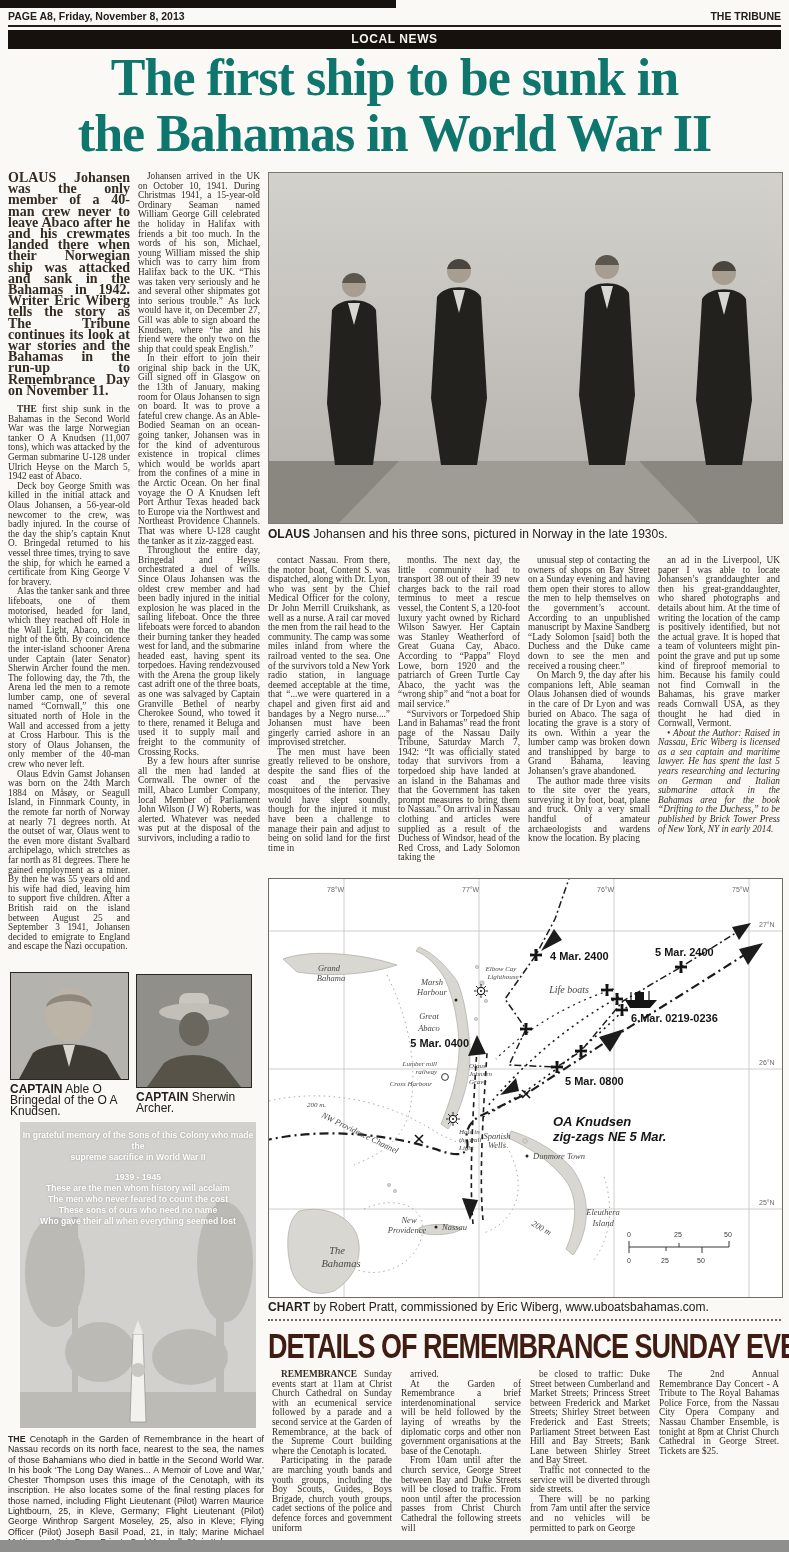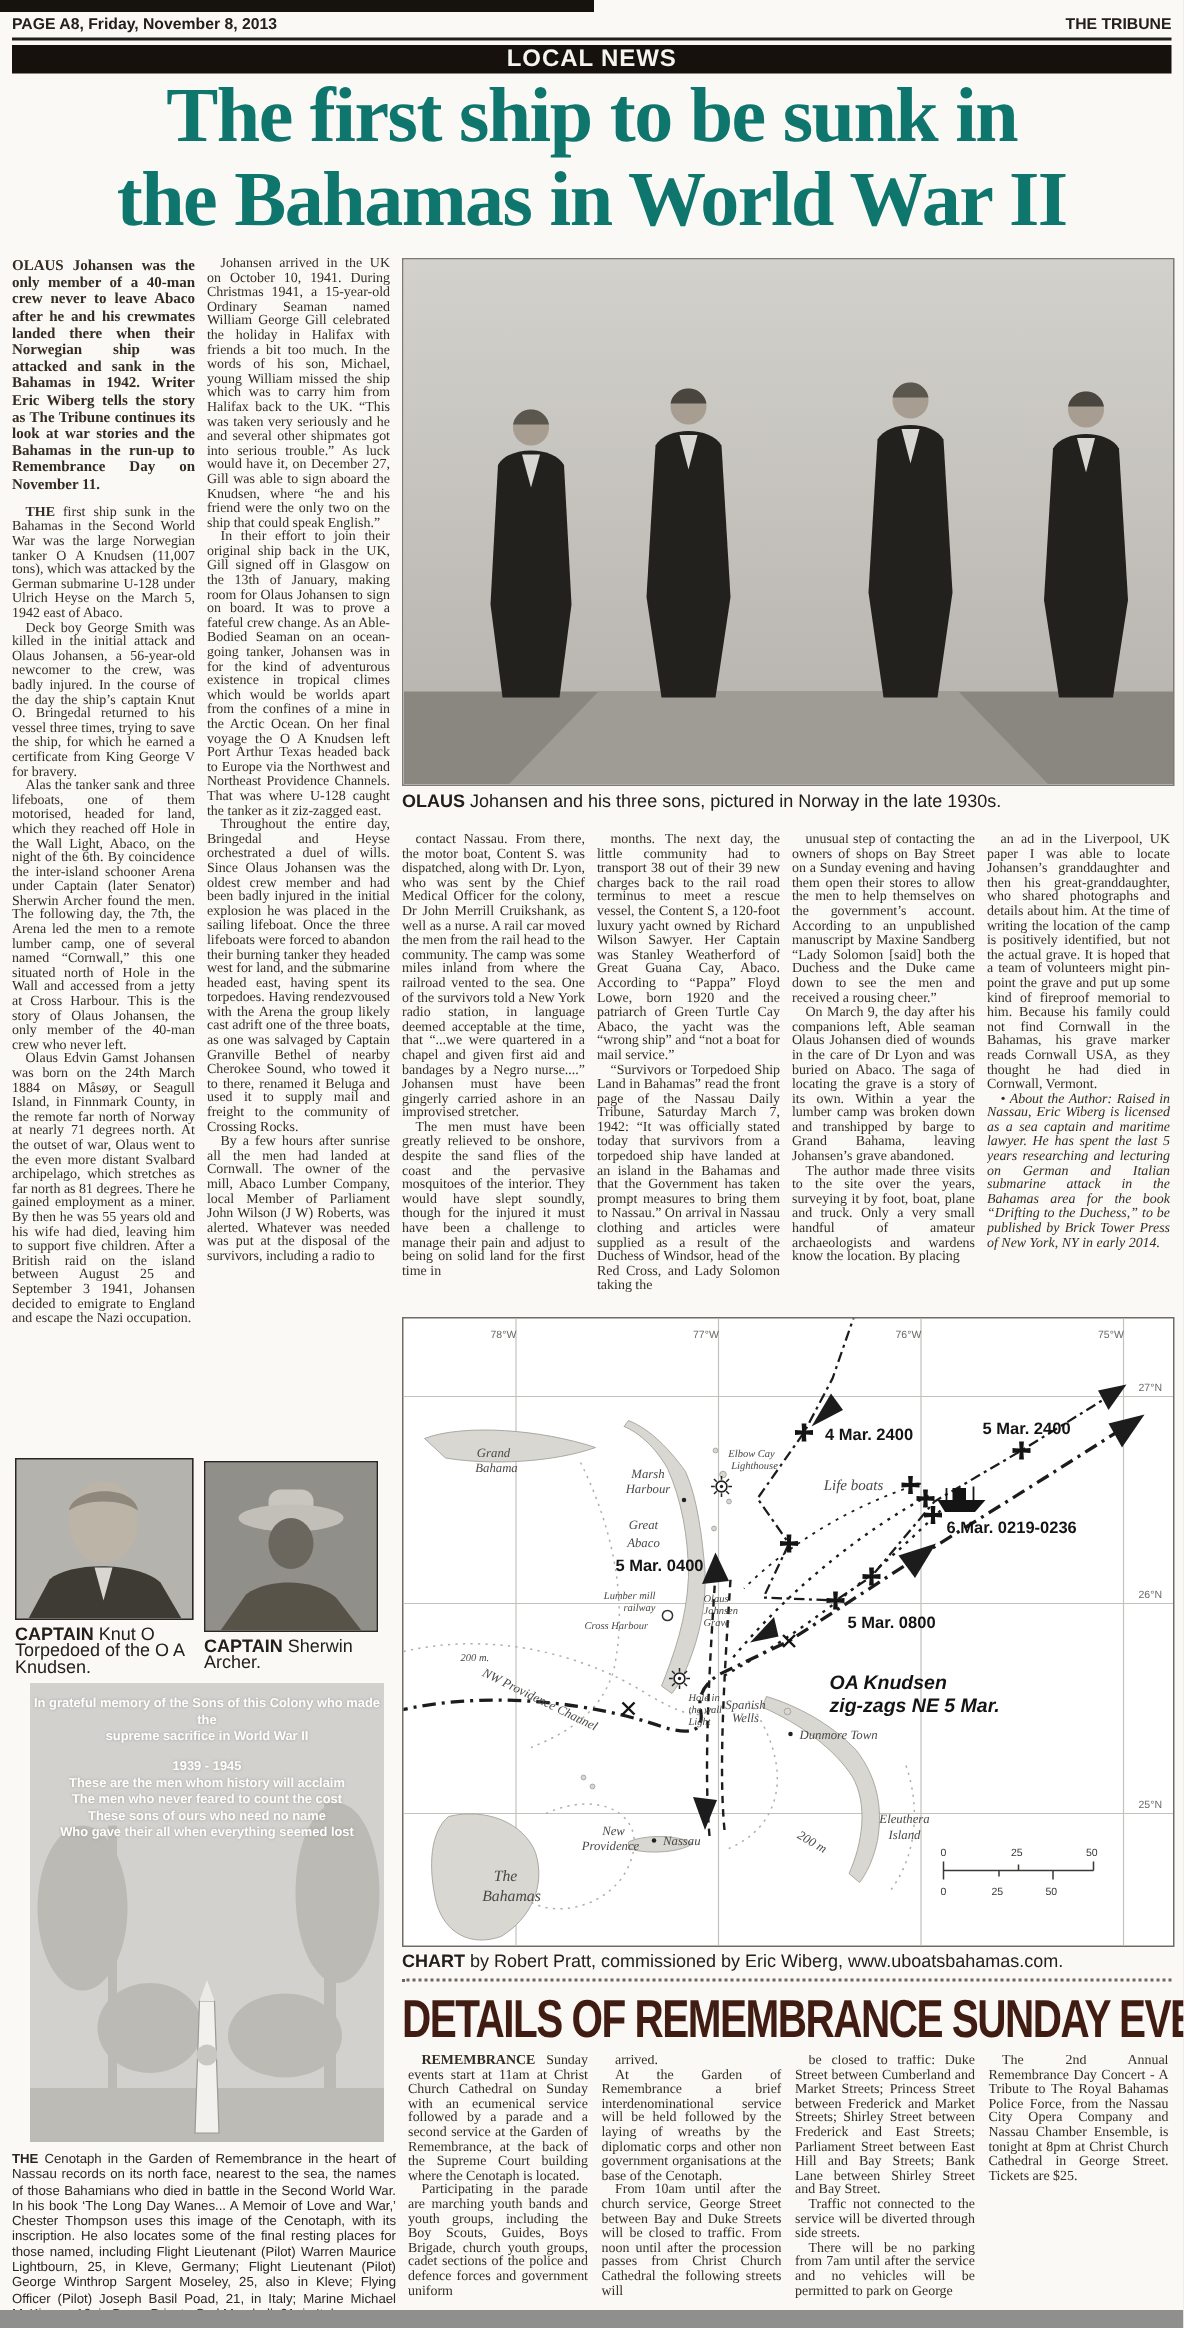--- a/index.html
+++ b/index.html
@@ -7,29 +7,29 @@
           font-family:"Liberation Serif", serif; color:#352c23; overflow:hidden; }
   .abs { position:absolute; }
 
   
   .scan-strip { left:0; top:0; width:396px; height:8px; background:#16120e; }
   .hdr { top:10px; font-family:Liberation Sans, sans-serif; font-weight:bold;
          font-size:10.5px; color:#23201c; }
   .hdr-rule { left:8px; top:25px; width:773px; height:2px; background:#241e18; }
   .section-bar { left:8px; top:30px; width:773px; height:19px; background:#17110d;
                  color:#f6f4f0; font-family:"Liberation Sans", sans-serif; font-weight:bold;
-                 font-size:16px; letter-spacing:.6px; text-align:center; line-height:19px; }
+                 font-size:12px; letter-spacing:.6px; text-align:center; line-height:19px; }
 
   .headline { left:0; top:50px; width:789px; text-align:center; color:#0f766e;
               font-weight:bold; font-size:52px; line-height:56px; letter-spacing:-1px; }
 
   
   .col { font-size:9.3px; line-height:9.6px; text-align:justify; overflow:hidden; }
   .col p { margin:0; text-indent:9px; }
-  .lead { font-weight:bold; font-size:10px; line-height:11.2px; margin-bottom:9px; text-align:justify; }
+  .lead { font-weight:bold; font-size:14px; line-height:11.2px; margin-bottom:9px; text-align:justify; }
   .col1 { left:8px;  top:172px; width:122px; height:790px; }
   .col2 { left:138px; top:172px; width:122px; height:790px; }
   .cols36 { left:268px; top:556px; width:513px; height:318px; display:flex; gap:8px; }
   .cols36 .col { width:122px; height:318px; }
   .col6 p:last-child { font-style:italic; }
 
   
   figure { margin:0; }
   .photo-main { left:268px; top:172px; width:513px; height:350px; border:1px solid #7d7a74; overflow:hidden; }
   .caption { font-family:"Liberation Sans", sans-serif; font-size:12px; line-height:11px; color:#23201c; }
@@ -179,21 +179,21 @@
   </figure>
   <figure class="abs cap-fig capfig2">
     <svg width="114" height="112" viewBox="0 0 114 112">
       <rect width="114" height="112" fill="#918f8a"></rect>
       <rect x="42" y="18" width="30" height="18" rx="8" fill="#c9c6bf"></rect>
       <ellipse cx="57" cy="37" rx="35" ry="9" fill="#c2bfb8"></ellipse>
       <ellipse cx="57" cy="54" rx="15" ry="17" fill="#6b665e"></ellipse>
       <path d="M10,112 L27,88 C42,77 72,77 87,90 L104,112 Z" fill="#585349"></path>
     </svg>
   </figure>
-  <div class="abs caption capcap1"><b>CAPTAIN</b><span> Knut O Torpedoed of the O A Knudsen.</span></div>
+  <div class="abs caption capcap1"><b>CAPTAIN</b><span> Able O Bringedal of the O A Knudsen.</span></div>
   <div class="abs caption capcap2"><b>CAPTAIN</b><span> Sherwin Archer.</span></div>
 
   <figure class="abs memorial">
     <svg width="236" height="306" viewBox="0 0 236 306" style="position:absolute;left:0;top:0;">
       <rect width="236" height="306" fill="#d2d1cd"></rect>
       <g fill="#a9a8a2" opacity=".55">
         <ellipse cx="35" cy="150" rx="30" ry="55"></ellipse>
           <ellipse cx="205" cy="140" rx="28" ry="60"></ellipse>
         <ellipse cx="80" cy="230" rx="35" ry="30"></ellipse>
           <ellipse cx="170" cy="235" rx="38" ry="28"></ellipse>

